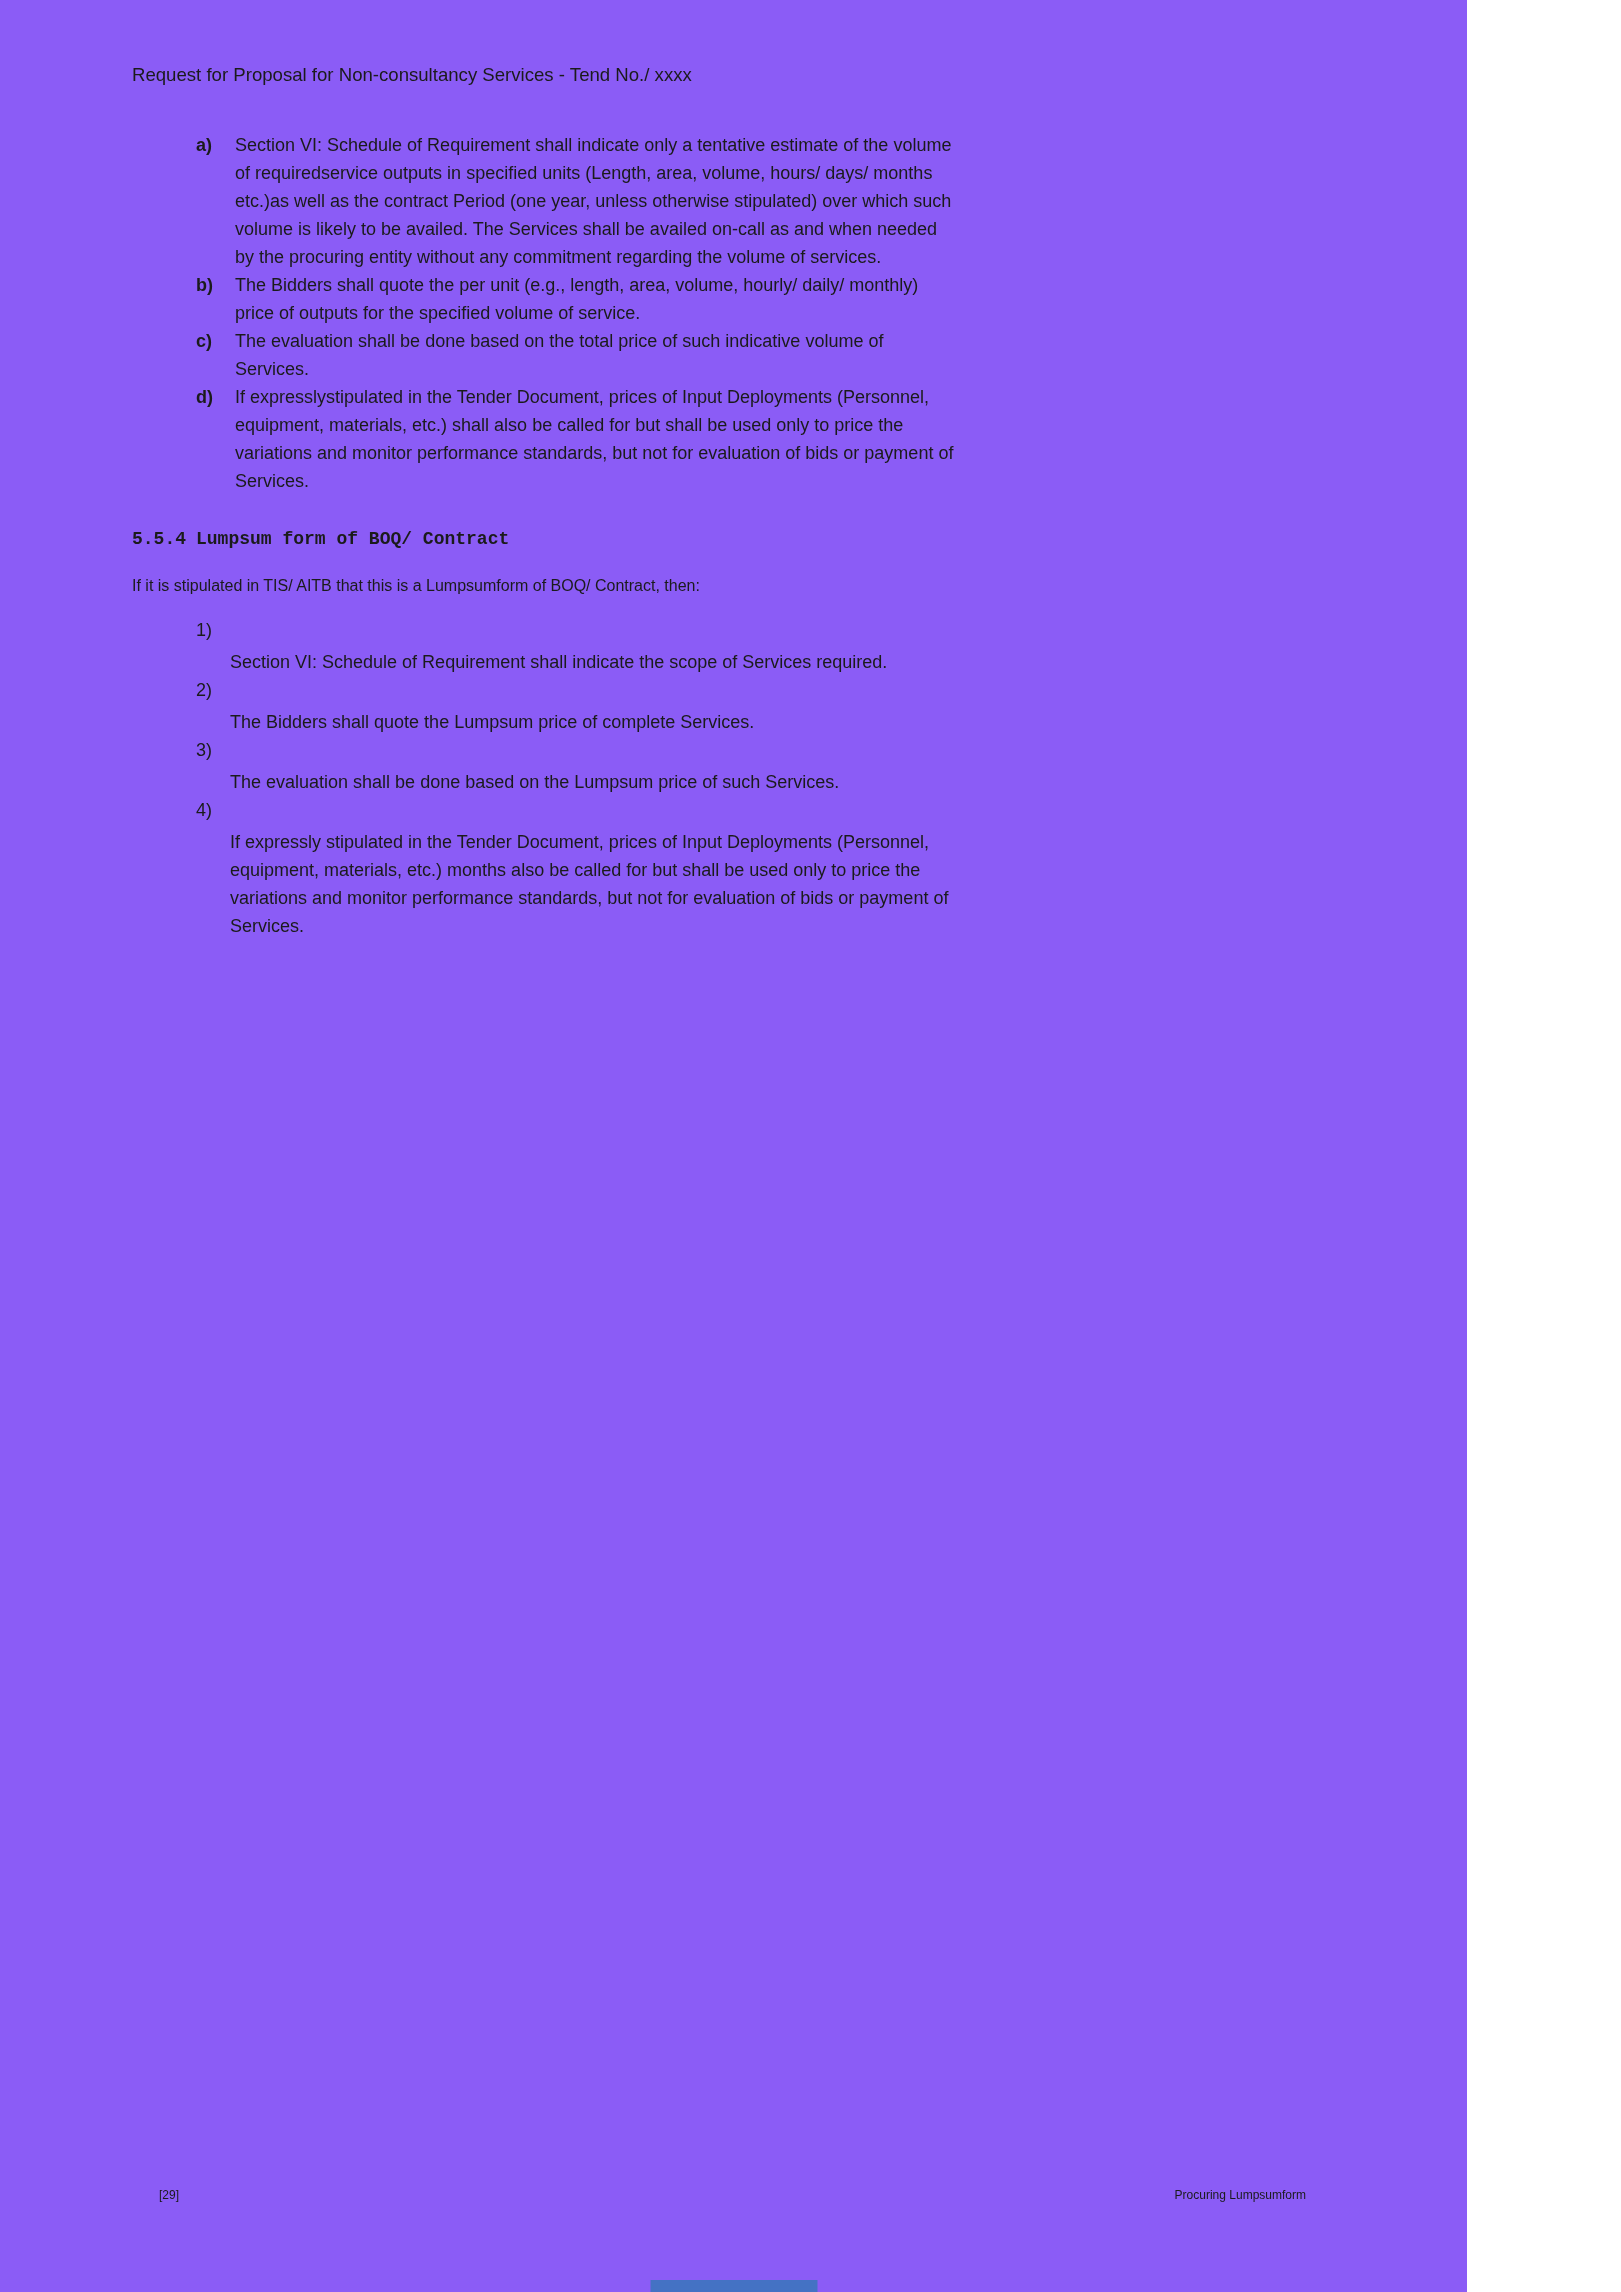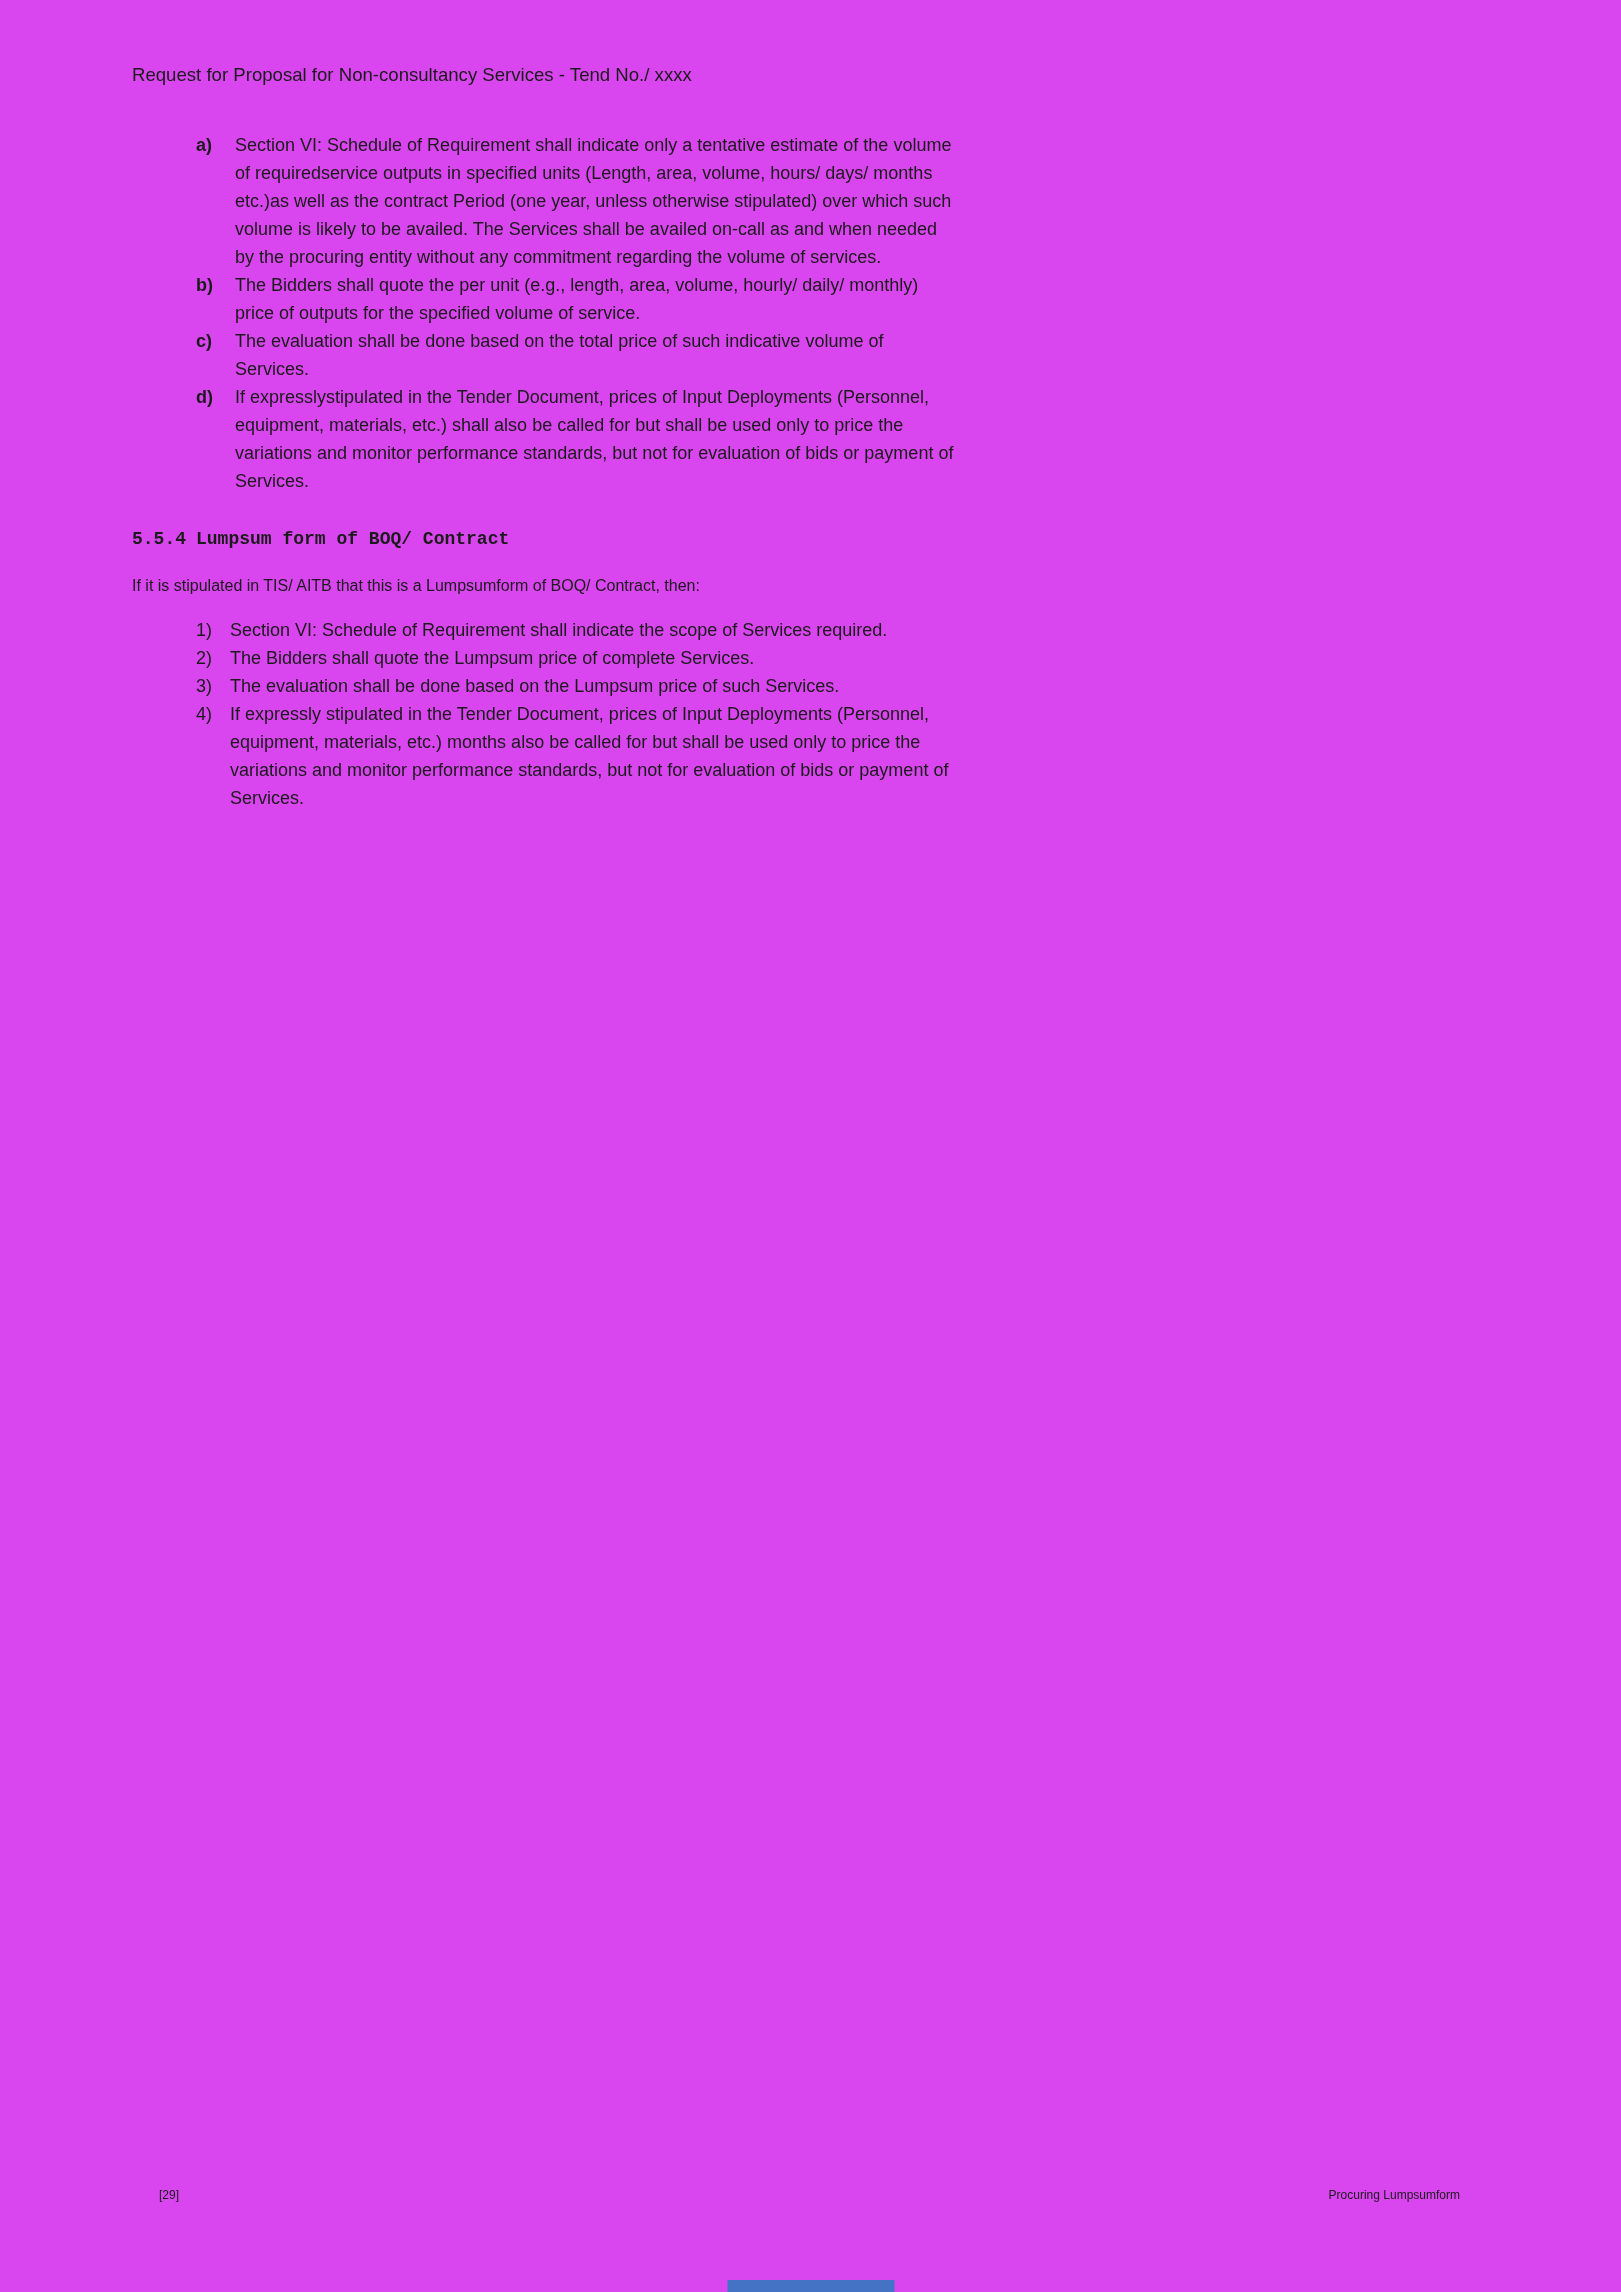--- a/index.html
+++ b/index.html
@@ -1,21 +1,21 @@
 <!DOCTYPE html>
 <html><head>
 <meta charset="utf-8">
 <style>
   * { margin: 0; padding: 0; box-sizing: border-box; }
   html, body { background: #ffffff; }
   .page {
     position: relative;
-    width: 1621px;
+    width: 1467px;
     height: 2293px;
-    background: #d946ef;
+    background: #8b5cf6;
     font-family: "Liberation Sans", sans-serif;
     color: #1b1b1b;
     overflow: hidden;
   }
   .header {
     position: absolute;
     top: 63px;
     left: 132px;
     font-size: 18.6px;
     line-height: 23.5px;
@@ -60,21 +60,21 @@
   .num-list li {
     display: flex;
     font-size: 18px;
     line-height: 28px;
   }
   .num-list .marker {
     width: 34px;
     margin-left: 64px;
     flex: none;
   }
-  .num-list .text { width: 730px; }
+  .num-list .text { width: 730px; margin-top: 32px; }
 
   .footer {
     position: absolute;
     left: 159px;
     right: 161px;
     bottom: 86px;
     display: flex;
     justify-content: space-between;
     font-size: 12px;
     line-height: 23.5px;

